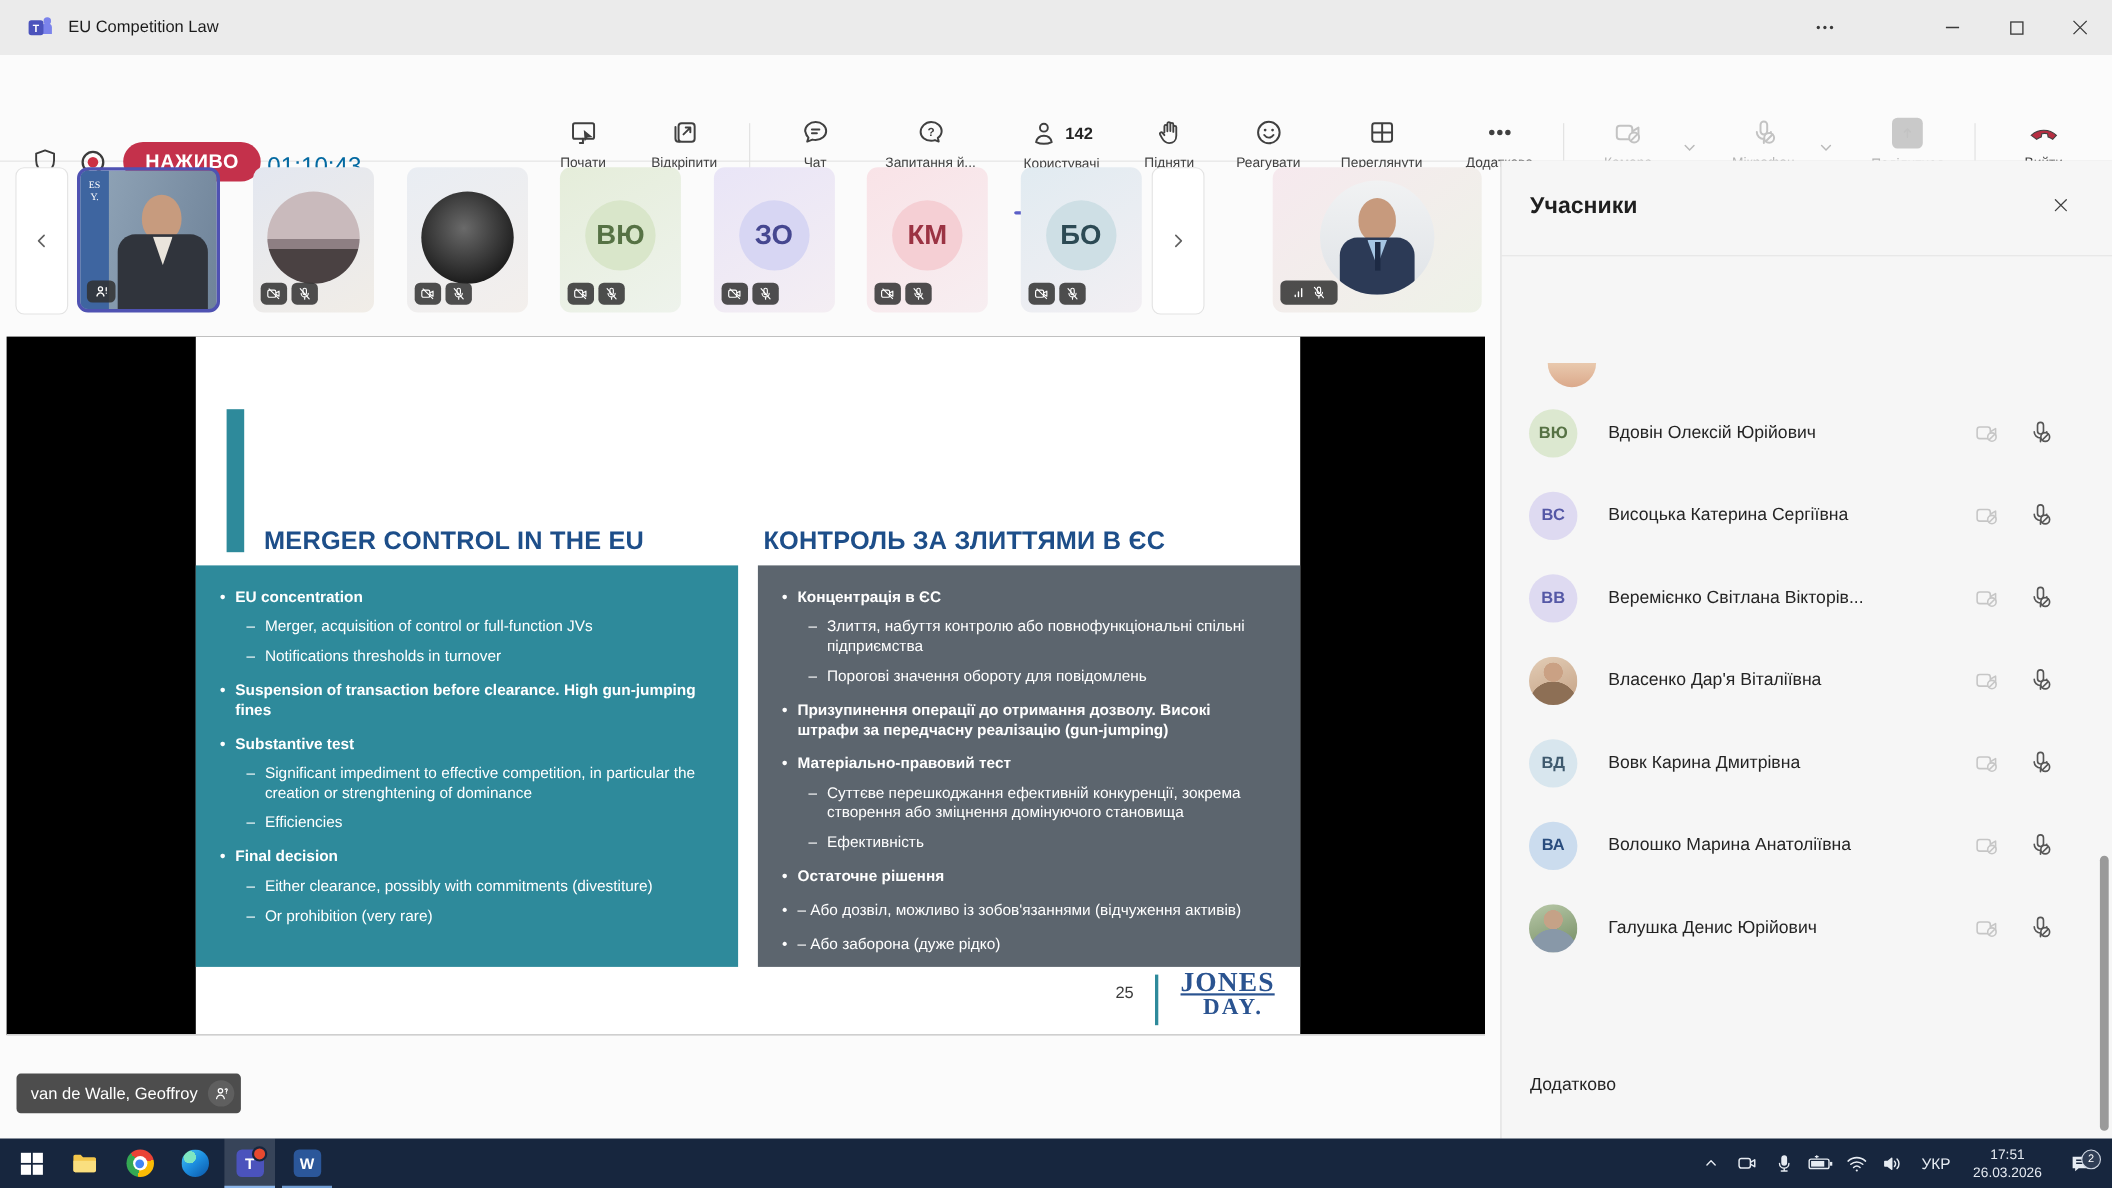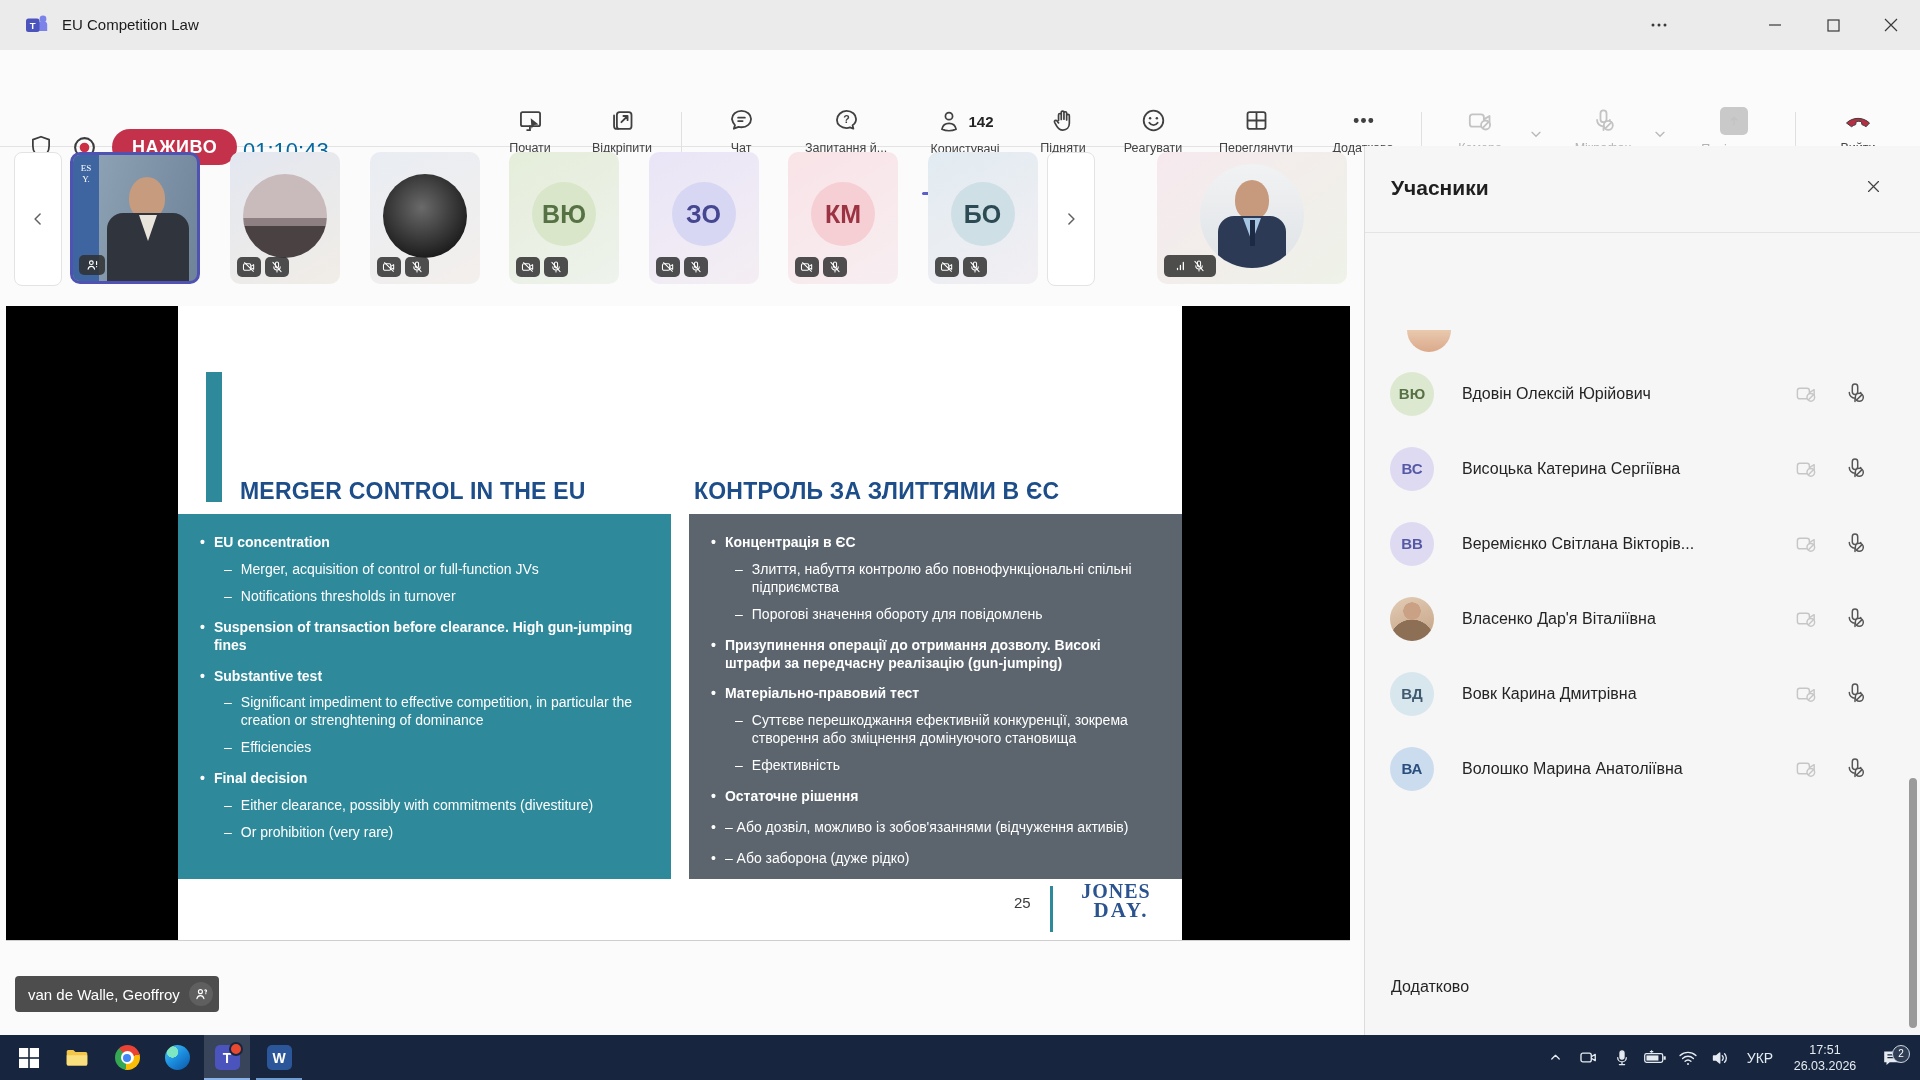--- a/index.html
+++ b/index.html
@@ -69,21 +69,21 @@
   .bullet{display:flex;gap:9px;margin-top:9px;color:#fff;font-size:14px;line-height:1.28;}
   .bullet.lv1{margin-top:13px;}
   .bullet.lv1.bold{font-weight:700;}
   .bullet.lv2{padding-left:24px;}
   .bullet:first-child{margin-top:0;}
   .mk{flex:0 0 auto;}
   .sl-page{position:absolute;left:836px;top:588px;font-size:15px;color:#3c3c3c;}
   .sl-rule{position:absolute;left:872px;top:580px;width:3px;height:46px;background:#2e8a9b;}
   .sl-logo{position:absolute;left:884px;top:574px;width:108px;text-align:center;color:#2a5390;
            font-family:"Liberation Serif",serif;font-weight:700;}
-  .logo1{font-size:20px;letter-spacing:1px;}
+  .logo1{font-size:25px;letter-spacing:1px;text-decoration:underline;}
   .logo2{font-size:21px;letter-spacing:2px;margin-top:-5px;padding-left:10px;}
   
   .nametag{position:absolute;left:15px;top:976px;height:36px;background:rgba(58,58,58,.9);border-radius:4px;
            display:flex;align-items:center;padding:0 6px 0 13px;color:#fff;font-size:15px;gap:9px;}
   .nt-ico{width:24px;height:24px;border-radius:50%;background:#5f5f5f;display:flex;align-items:center;justify-content:center;}
   
   .panel{position:absolute;left:1364px;top:146px;width:556px;height:889px;background:#f6f6f6;border-left:1px solid #dcdcdc;box-sizing:border-box;}
   .pn-title{position:absolute;left:26px;top:30px;font-size:21px;font-weight:700;color:#1f1f1f;}
   .pn-close{position:absolute;right:38px;top:32px;color:#424242;}
   .pn-div{position:absolute;left:0;top:86px;width:556px;height:1px;background:#e4e4e4;}
@@ -710,20 +710,42 @@
     </span>
     <span class="p-mic">
       <svg width="24" height="24" viewBox="0 0 24 24" fill="none" stroke="currentColor" stroke-width="1.5" stroke-linecap="round" stroke-linejoin="round">
               <rect x="9.3" y="3" width="5.4" height="10.5" rx="2.7"></rect>
               <path d="M6.3 11.5c0 3.2 2.5 5.7 5.7 5.7s5.7-2.5 5.7-5.7M12 17.2v3.3"></path>
               <circle cx="16.3" cy="16.3" r="4" fill="#f6f6f6"></circle>
               <path d="M13.6 19l5.4-5.4"></path>
             </svg>
     </span>
   </div>
+        <div class="p-row">
+    <div class="p-av" style="background: radial-gradient(circle at 50% 32%, rgb(197, 162, 135) 0px, rgb(197, 162, 135) 23%, rgba(0, 0, 0, 0) 24%), radial-gradient(circle at 50% 102%, rgb(136, 152, 168) 0px, rgb(136, 152, 168) 44%, rgba(0, 0, 0, 0) 45%), linear-gradient(160deg, rgb(185, 201, 169), rgb(113, 138, 96));">
+            <span></span>
+          </div>
+    <div class="p-nm">Галушка Денис Юрійович</div>
+    <span class="p-cam">
+      <svg width="23" height="23" viewBox="0 0 24 24" fill="none" stroke="currentColor" stroke-width="1.5" stroke-linejoin="round">
+              <rect x="2.5" y="6.5" width="12.5" height="11" rx="2.5"></rect>
+              <path d="M15 11l5-3v8l-5-3"></path>
+              <circle cx="16.5" cy="16" r="4" fill="#f6f6f6"></circle>
+              <path d="M13.8 18.7l5.4-5.4"></path>
+            </svg>
+    </span>
+    <span class="p-mic">
+      <svg width="24" height="24" viewBox="0 0 24 24" fill="none" stroke="currentColor" stroke-width="1.5" stroke-linecap="round" stroke-linejoin="round">
+              <rect x="9.3" y="3" width="5.4" height="10.5" rx="2.7"></rect>
+              <path d="M6.3 11.5c0 3.2 2.5 5.7 5.7 5.7s5.7-2.5 5.7-5.7M12 17.2v3.3"></path>
+              <circle cx="16.3" cy="16.3" r="4" fill="#f6f6f6"></circle>
+              <path d="M13.6 19l5.4-5.4"></path>
+            </svg>
+    </span>
+  </div>
       </div>
     <div class="pn-more">Додатково</div>
     <div class="scrollbar"></div>
   </div>
 
   <div class="taskbar">
     <div class="tk-btn" style="left:6px">
       <svg width="22" height="22" viewBox="0 0 22 22">
           <g fill="#fff">
             <rect x="1" y="1" width="9.2" height="9.2"></rect>

